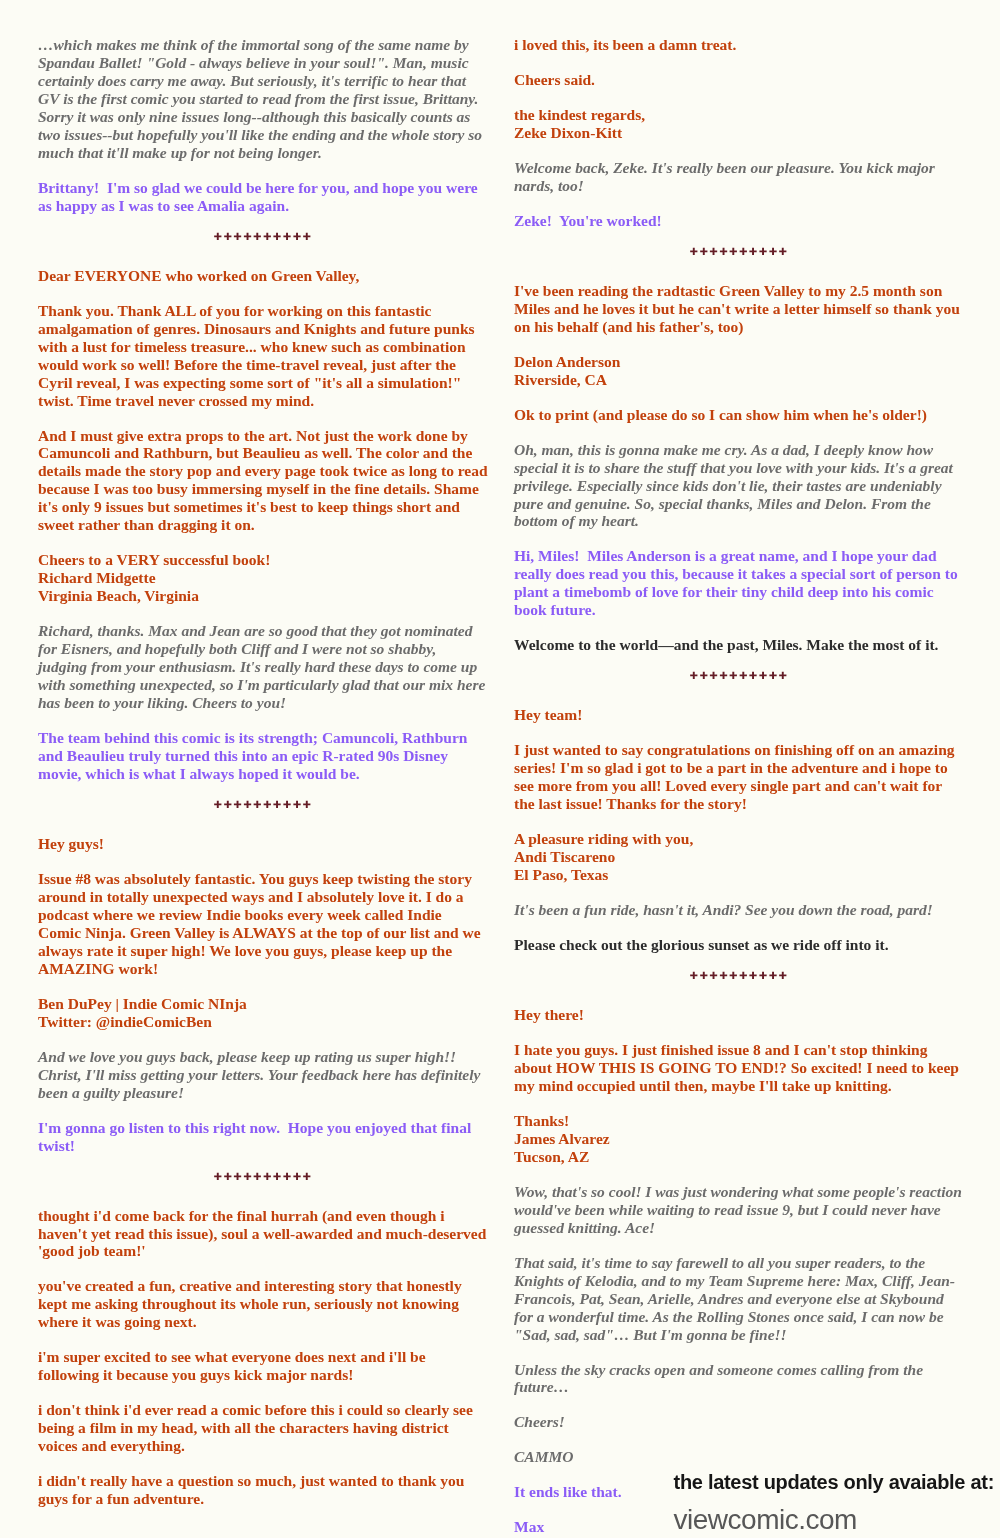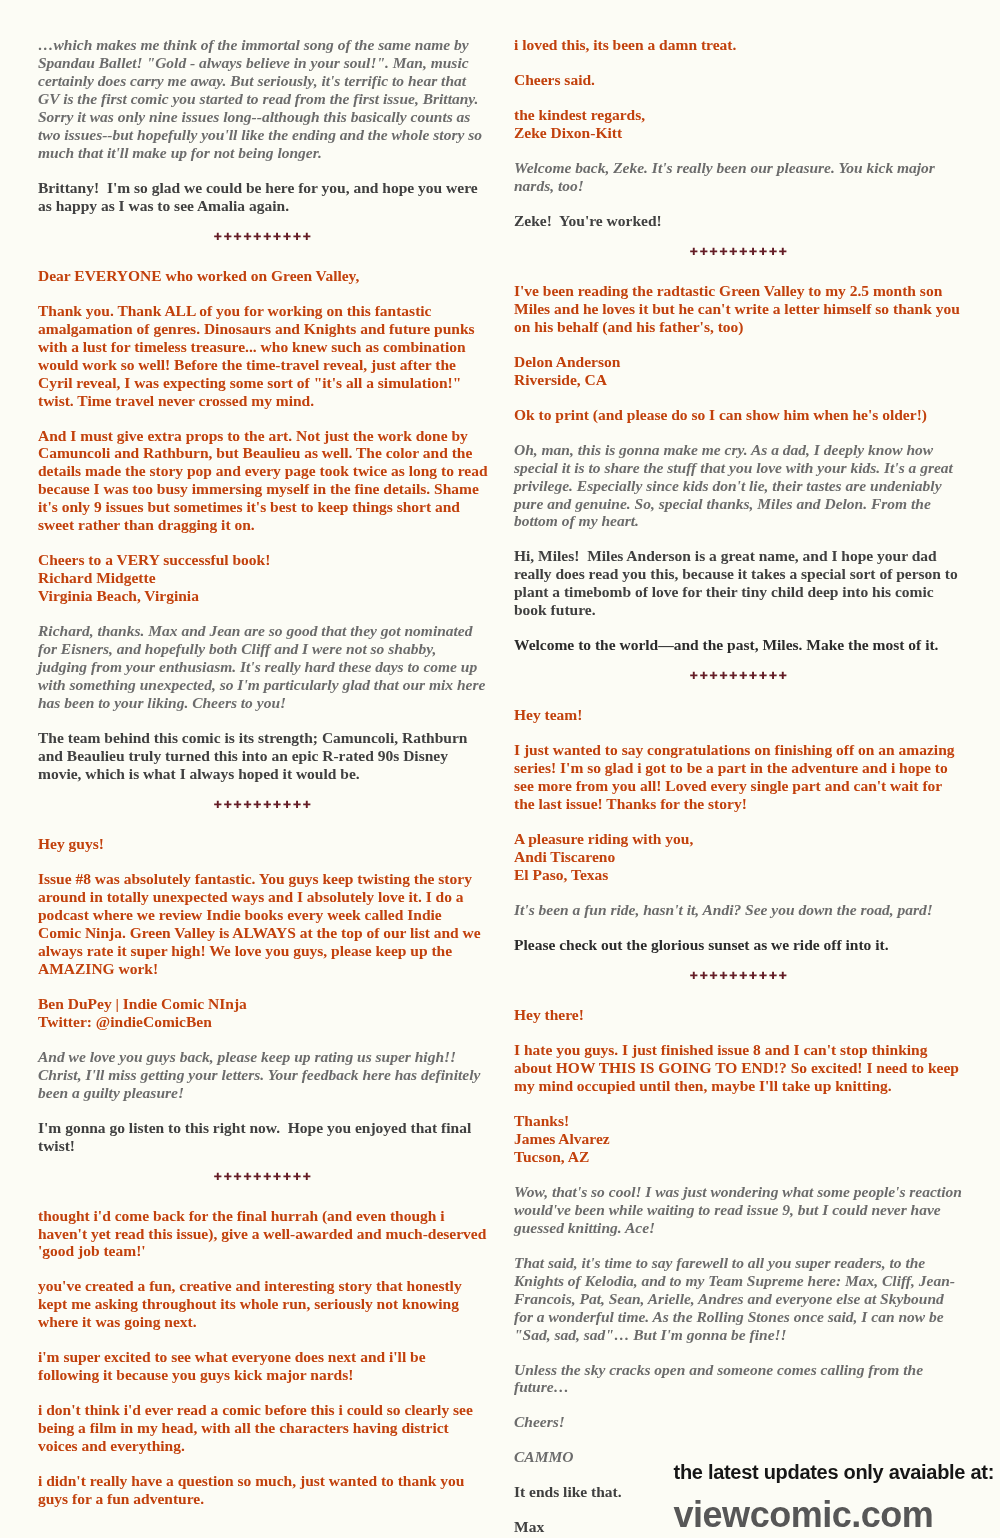--- a/index.html
+++ b/index.html
@@ -20,21 +20,21 @@
     width:451px;
     font-size:15.5px;
     line-height:1.16;
   }
   .block{
     margin:0 0 17px 0;
     white-space:pre-wrap;
   }
   .t-letter{color:#c2410c;}
   .t-editor{color:#6c6c6c;font-style:italic;}
-  .t-max{color:#404040;}
+  .t-max{color:#8b5cf6;}
   .t-dark{color:#2c2c2c;}
   .t-sep{
     color:#641c25;
     text-align:center;
     font-size:10px;
     letter-spacing:1.5px;
     line-height:1;
     margin:8px 0 25px 0;
     font-family:"DejaVu Sans",sans-serif;
   }
@@ -49,22 +49,22 @@
     white-space:nowrap;
     flex-direction:column;
   }
   .wm-text{
     font-size:20px;
     font-weight:700;
     color:#161616;
     letter-spacing:-0.3px;
   }
   .wm-logo{
-    font-size:36px;
-    font-weight:700;
+    font-size:28px;
+    font-weight:400;
     color:#575757;
     letter-spacing:-0.5px;
   }
 </style>
 </head>
 <body>
 
 <div class="page">
   <div class="col">
       <div class="block t-editor">…which makes me think of the immortal song of the same name by Spandau Ballet! "Gold - always believe in your soul!". Man, music certainly does carry me away. But seriously, it's terrific to hear that GV is the first comic you started to read from the first issue, Brittany. Sorry it was only nine issues long--although this basically counts as two issues--but hopefully you'll like the ending and the whole story so much that it'll make up for not being longer.</div>
@@ -79,21 +79,21 @@
       <div class="block t-editor">Richard, thanks. Max and Jean are so good that they got nominated for Eisners, and hopefully both Cliff and I were not so shabby, judging from your enthusiasm. It's really hard these days to come up with something unexpected, so I'm particularly glad that our mix here has been to your liking. Cheers to you!</div>
       <div class="block t-max">The team behind this comic is its strength; Camuncoli, Rathburn and Beaulieu truly turned this into an epic R-rated 90s Disney movie, which is what I always hoped it would be.</div>
       <div class="block t-sep">✚✚✚✚✚✚✚✚✚✚</div>
       <div class="block t-letter">Hey guys!</div>
       <div class="block t-letter">Issue #8 was absolutely fantastic. You guys keep twisting the story around in totally unexpected ways and I absolutely love it. I do a podcast where we review Indie books every week called Indie Comic Ninja. Green Valley is ALWAYS at the top of our list and we always rate it super high! We love you guys, please keep up the AMAZING work!</div>
       <div class="block t-letter">Ben DuPey | Indie Comic NInja
 Twitter: @indieComicBen</div>
       <div class="block t-editor">And we love you guys back, please keep up rating us super high!! Christ, I'll miss getting your letters. Your feedback here has definitely been a guilty pleasure!</div>
       <div class="block t-max">I'm gonna go listen to this right now.  Hope you enjoyed that final twist!</div>
       <div class="block t-sep">✚✚✚✚✚✚✚✚✚✚</div>
-      <div class="block t-letter">thought i'd come back for the final hurrah (and even though i haven't yet read this issue), give a well-awarded and much-deserved 'good job team!'</div>
+      <div class="block t-letter">thought i'd come back for the final hurrah (and even though i haven't yet read this issue), soul a well-awarded and much-deserved 'good job team!'</div>
       <div class="block t-letter">you've created a fun, creative and interesting story that honestly kept me asking throughout its whole run, seriously not knowing where it was going next.</div>
       <div class="block t-letter">i'm super excited to see what everyone does next and i'll be following it because you guys kick major nards!</div>
       <div class="block t-letter">i don't think i'd ever read a comic before this i could so clearly see being a film in my head, with all the characters having district voices and everything.</div>
       <div class="block t-letter">i didn't really have a question so much, just wanted to thank you guys for a fun adventure.</div>
     </div>
   <div class="col">
       <div class="block t-letter">i loved this, its been a damn treat.</div>
       <div class="block t-letter">Cheers said.</div>
       <div class="block t-letter">the kindest regards,
 Zeke Dixon-Kitt</div>

